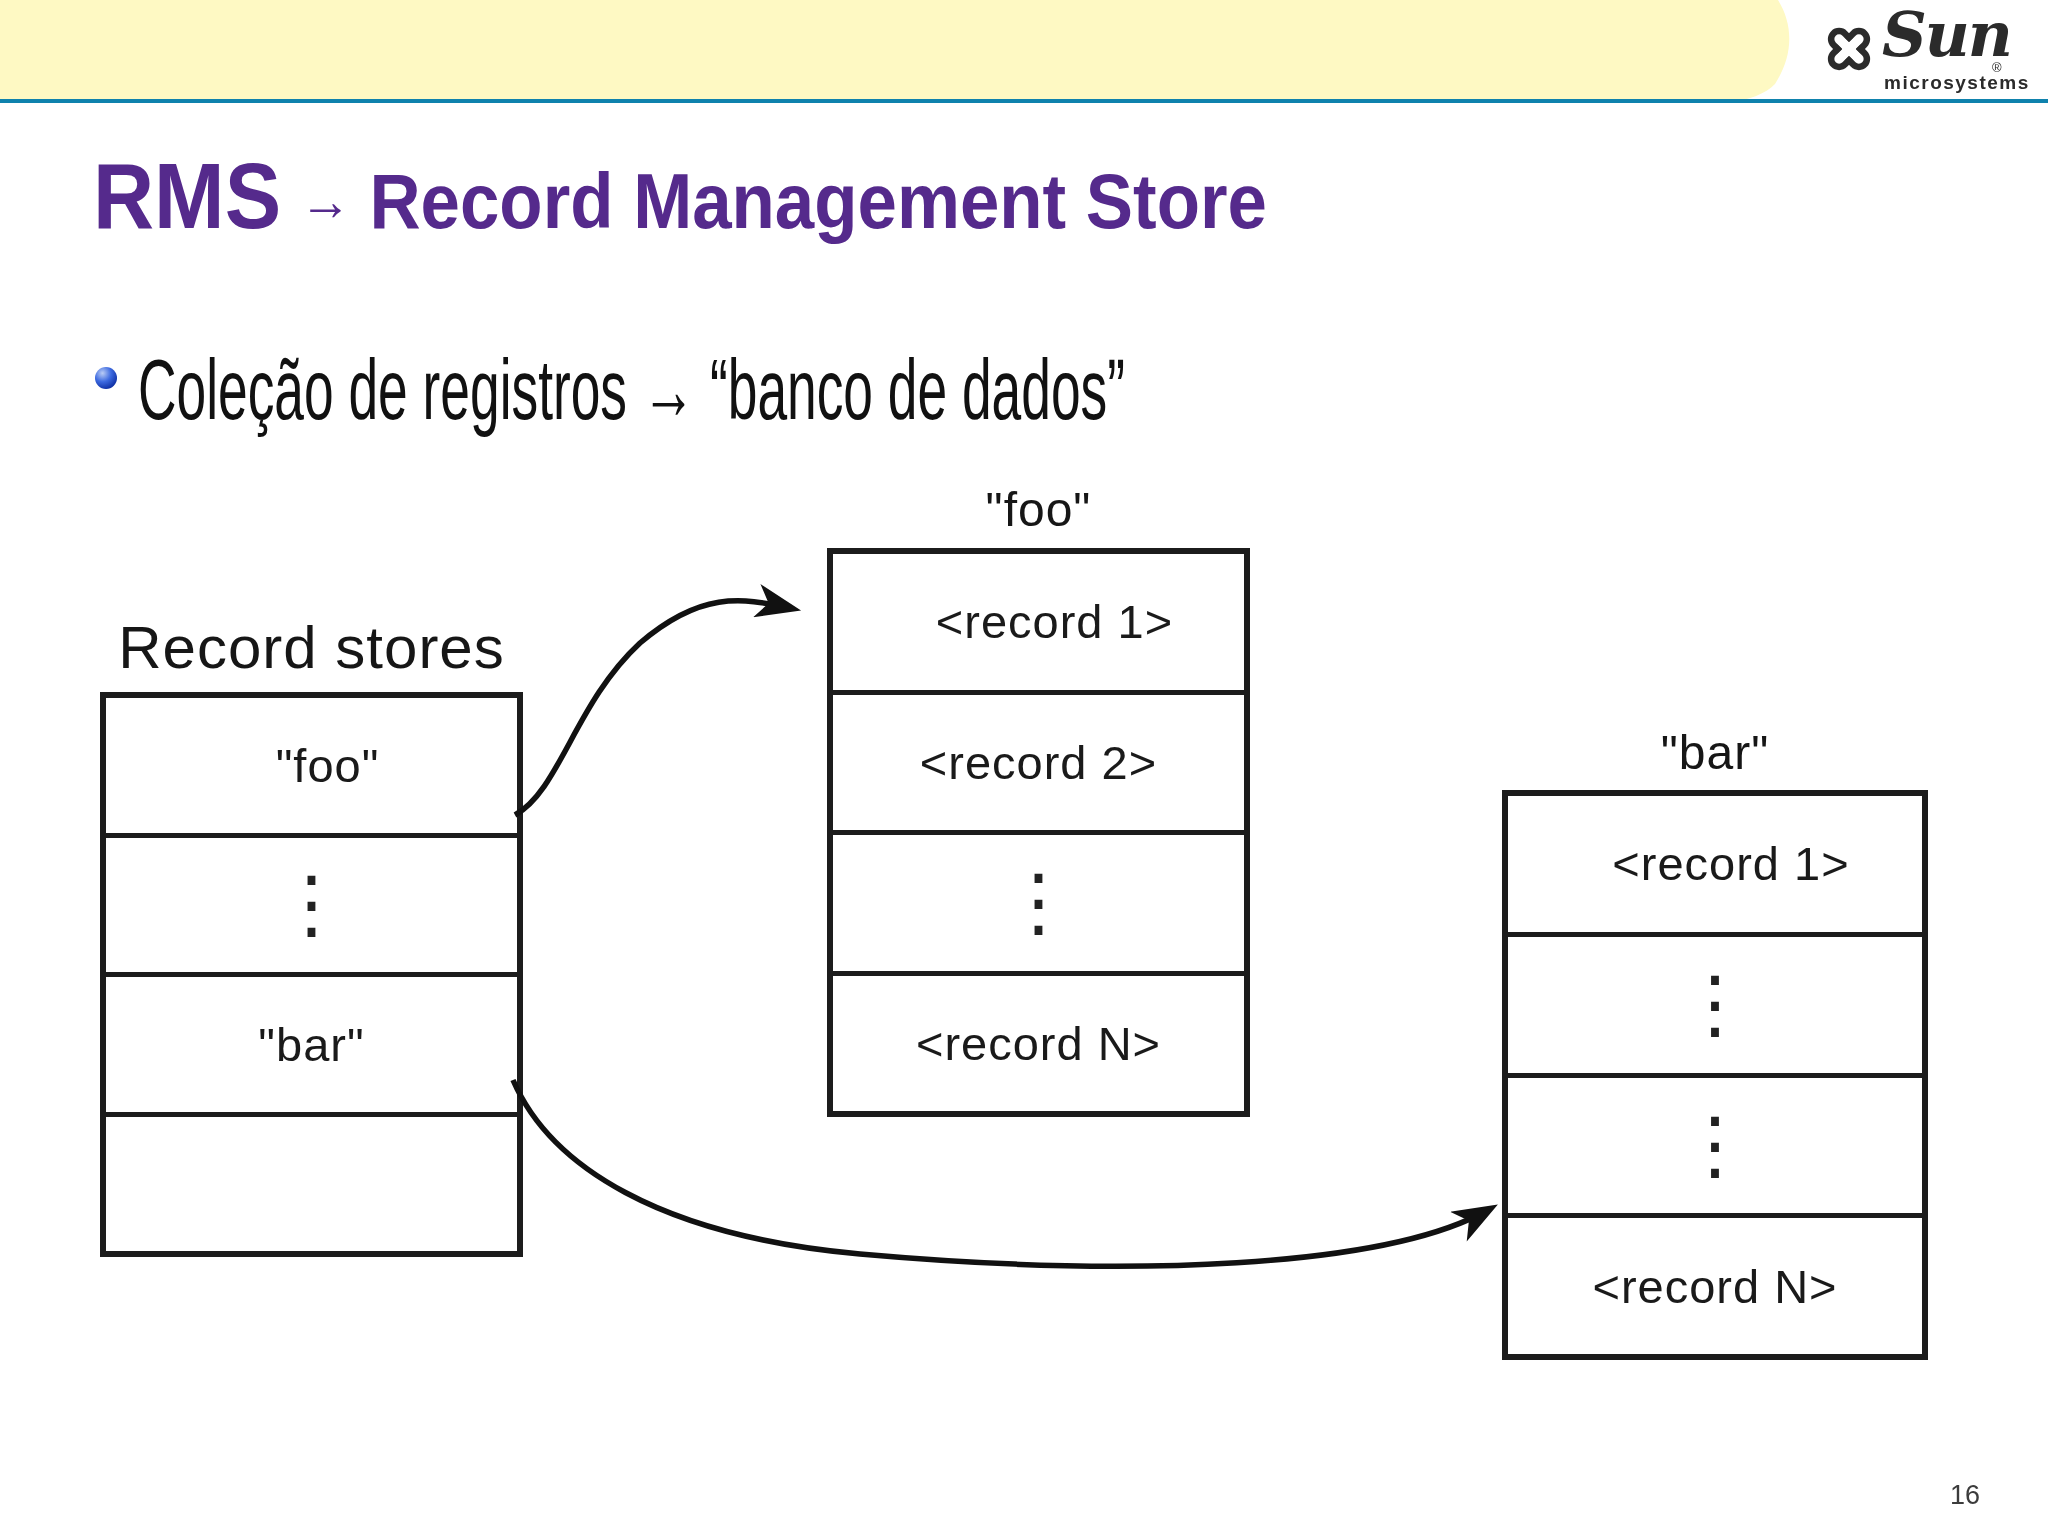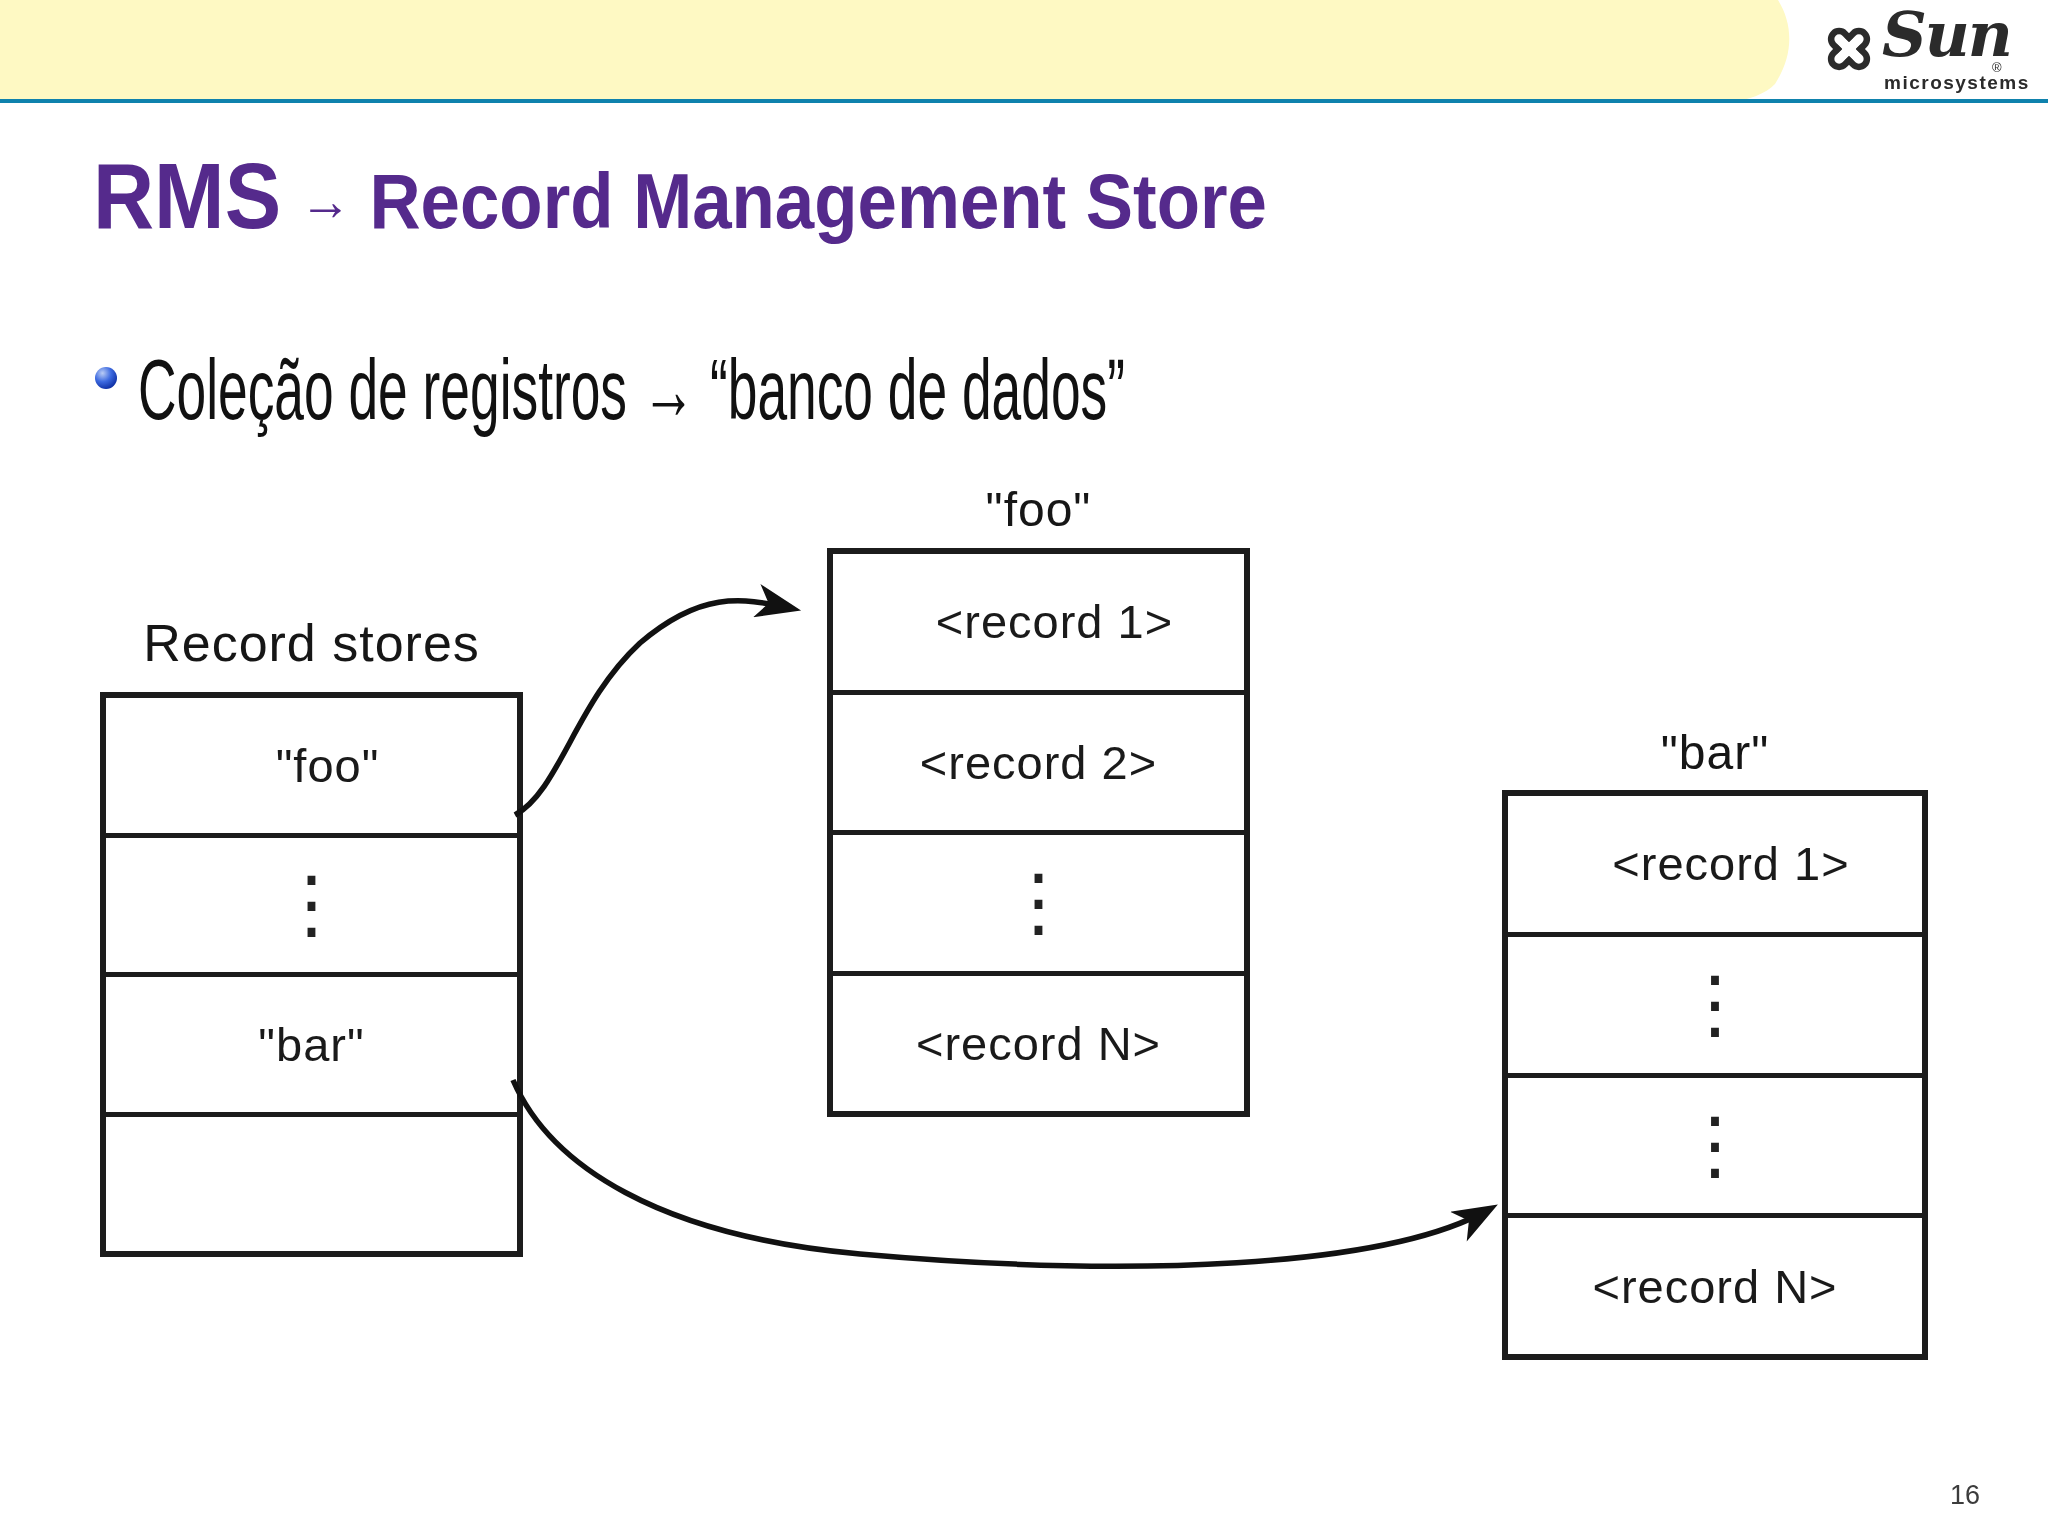--- a/index.html
+++ b/index.html
@@ -25,21 +25,21 @@
   .title .acronym{font-size:92px;font-weight:bold;line-height:1;}
   .title .arrow{font-size:56px;font-weight:bold;margin:0 20px;position:relative;top:-8px;}
   .title .rest{font-size:77px;font-weight:bold;line-height:1;}
   
   .bullet-ball{position:absolute;left:95px;top:367px;width:22px;height:22px;border-radius:50%;
     background:radial-gradient(circle at 34% 28%, #b9ccf5 0%, #3d6ae0 40%, #1133a8 75%, #0a1f77 100%);}
   .bullet-text{position:absolute;left:138px;top:346px;font-size:86px;line-height:1;color:#111;
     white-space:nowrap;transform:scaleX(0.62);transform-origin:left;}
   
   .diagram{position:absolute;left:0;top:440px;width:2048px;height:980px;filter:blur(0.4px);color:#1a1a1a;}
-  .dlabel{position:absolute;text-align:center;font-size:52px;letter-spacing:1px;color:#161616;}
+  .dlabel{position:absolute;text-align:center;font-size:60px;letter-spacing:1px;color:#161616;}
   .dlabel.small{font-size:48px;}
   .tbl{position:absolute;box-sizing:border-box;border:6px solid #1c1c1c;background:#fff;
     display:flex;flex-direction:column;}
   .tbl .row{flex:1;display:flex;align-items:center;justify-content:center;
     border-top:5px solid #1c1c1c;font-size:47px;letter-spacing:1px;white-space:pre;}
   .tbl .row:first-child{border-top:none;padding-left:32px;}
   .tbl .row.dots{font-size:76px;line-height:.8;letter-spacing:0;color:#222;}
   .arrows{position:absolute;left:0;top:0;width:2048px;height:980px;pointer-events:none;}
   
   .page-number{position:absolute;left:1950px;top:1480px;font-size:27px;color:#3c3c3c;}

